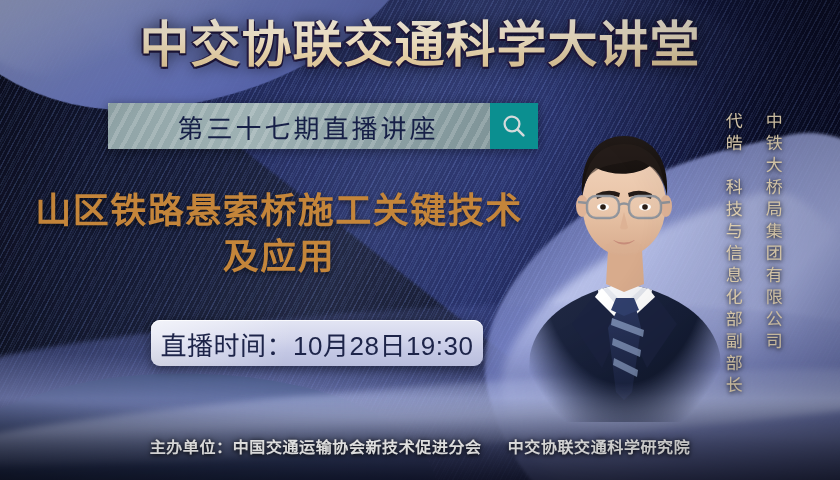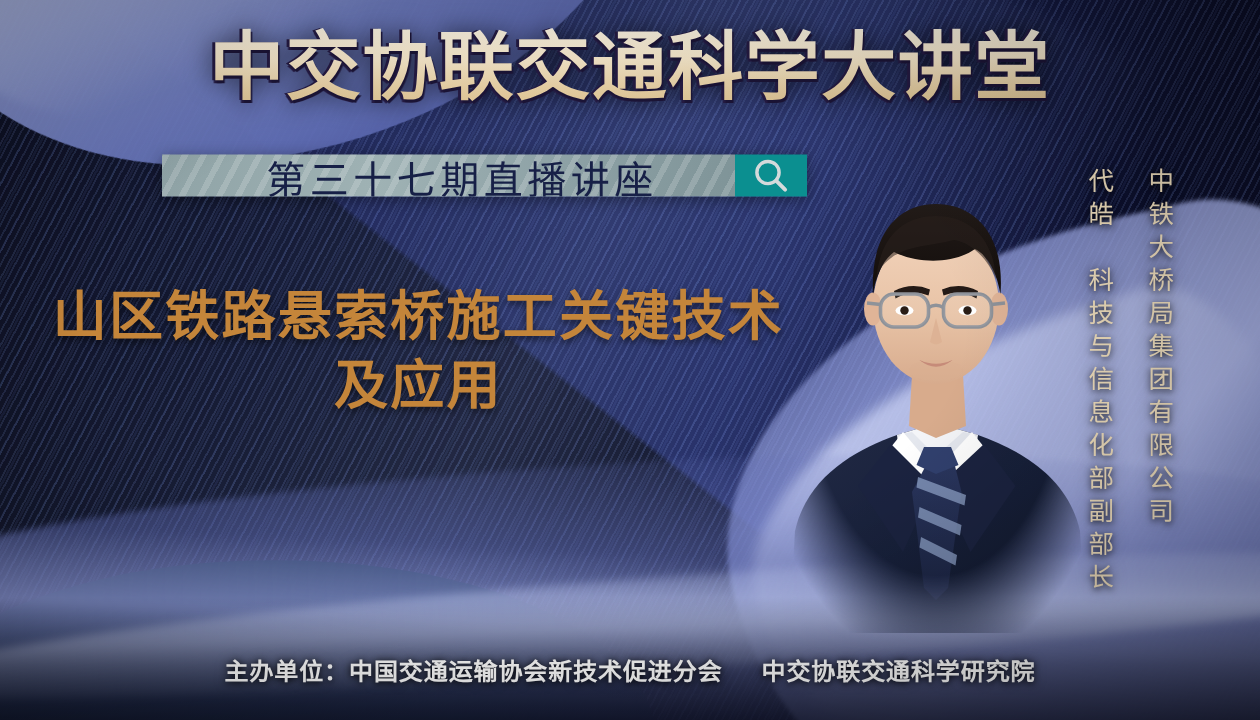--- a/index.html
+++ b/index.html
@@ -159,21 +159,21 @@
     background:linear-gradient(180deg,#fdf6e6 0%,#f6e7c9 42%,#e6cfa4 72%,#d8bd8c 100%);
     -webkit-background-clip:text;background-clip:text;
     -webkit-text-fill-color:transparent;
     filter:drop-shadow(1.5px 2px 0 #1b1436) drop-shadow(-1.2px 0 0 #241a42) drop-shadow(0 0 8px rgba(0,0,0,.55));
     white-space:nowrap;
   }
 
   
   .subtitle-bar{
     position:absolute;left:108px;top:103px;
-    width:430px;height:28px;
+    width:430px;height:46px;
     display:flex;align-items:stretch;
     box-shadow:0 2px 10px rgba(0,0,0,.4);
   }
   .subtitle-bar .sb-body{
     position:relative;flex:1;
     background:linear-gradient(100deg,#8fa3a6 0%,#9fb2b4 38%,#8ea2a6 68%,#7f9498 100%);
     display:flex;align-items:center;justify-content:center;
     overflow:hidden;
   }
   .subtitle-bar .sb-body::after{
@@ -392,20 +392,23 @@
           <line x1="16.4" y1="16.4" x2="22.4" y2="22.4" stroke="#d4dadb" stroke-width="2.6" stroke-linecap="round"></line>
         </svg>
       </div>
     </div>
 
     <div class="topic">
       <span>山区铁路悬索桥施工关键技术</span>
       <span class="line2">及应用</span>
     </div>
 
+    <div class="time-pill">
+      <span class="time-text">直播时间：10月28日19:30</span>
+    </div>
 
     <div class="vtext vtext-org">中铁大桥局集团有限公司</div>
 
     <div class="vtext vtext-person">代皓　科技与信息化部副部长</div>
 
     <div class="footer">
       <span>主办单位：</span><span>中国交通运输协会新技术促进分会</span><span class="gap"></span><span>中交协联交通科学研究院</span>
     </div>
 
   </div>

